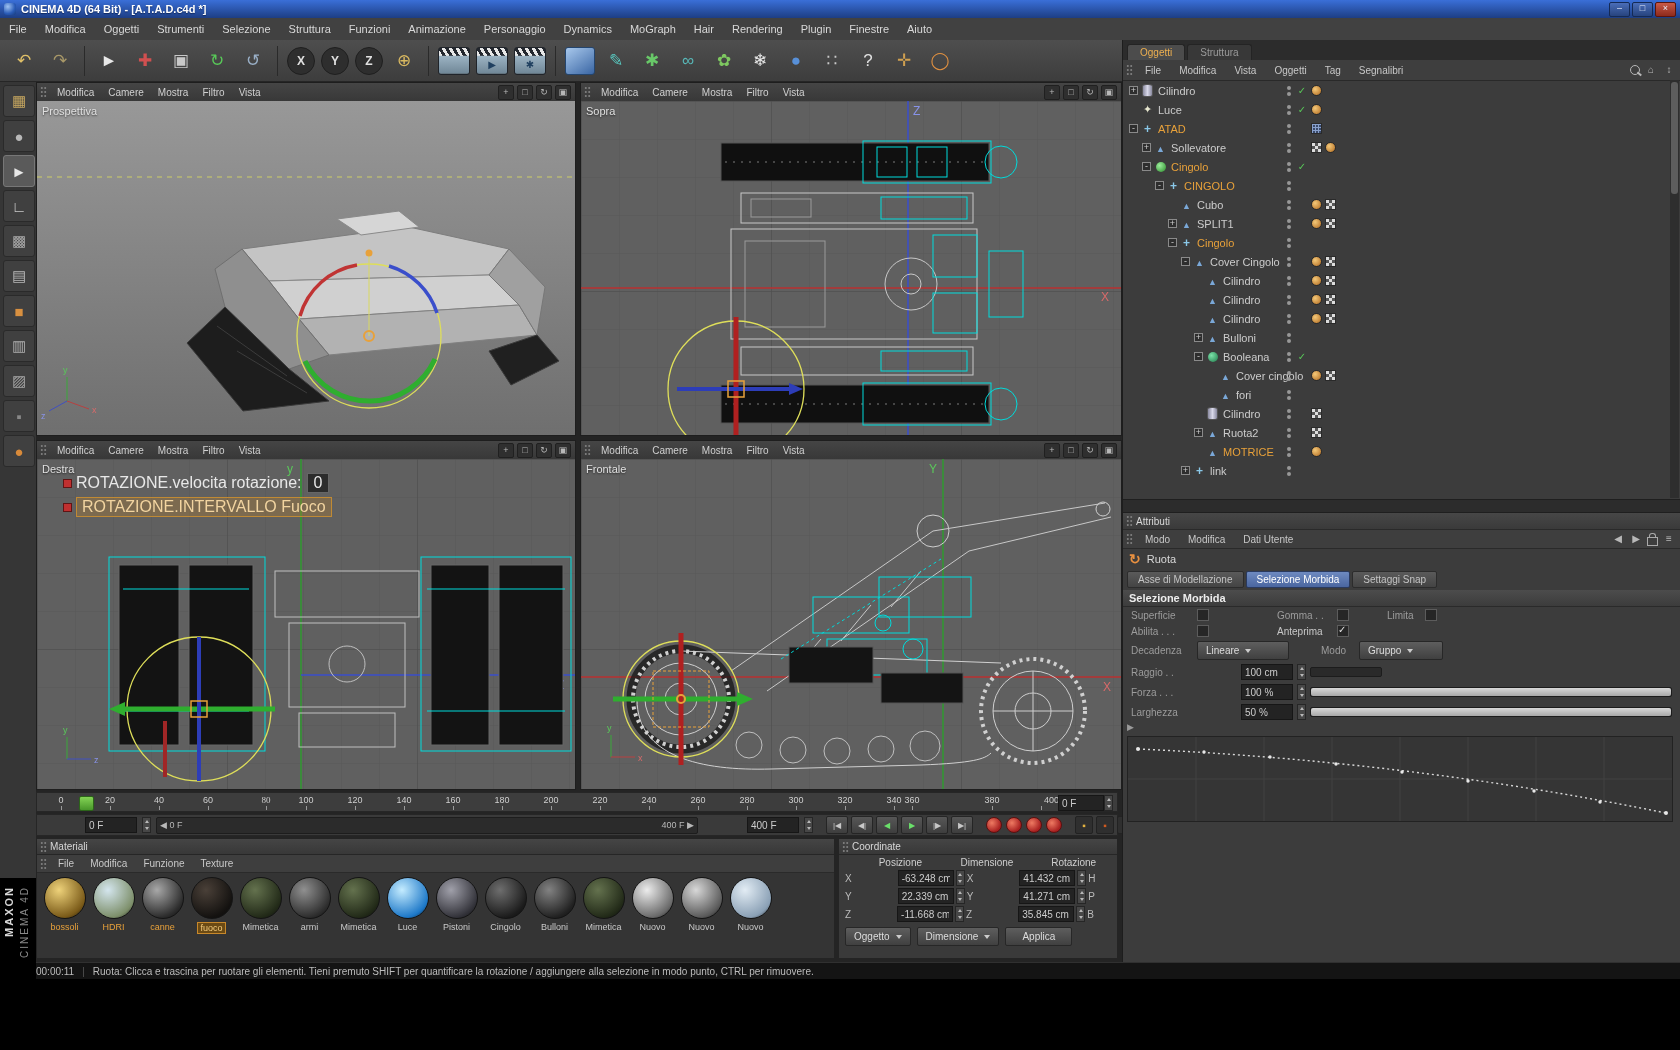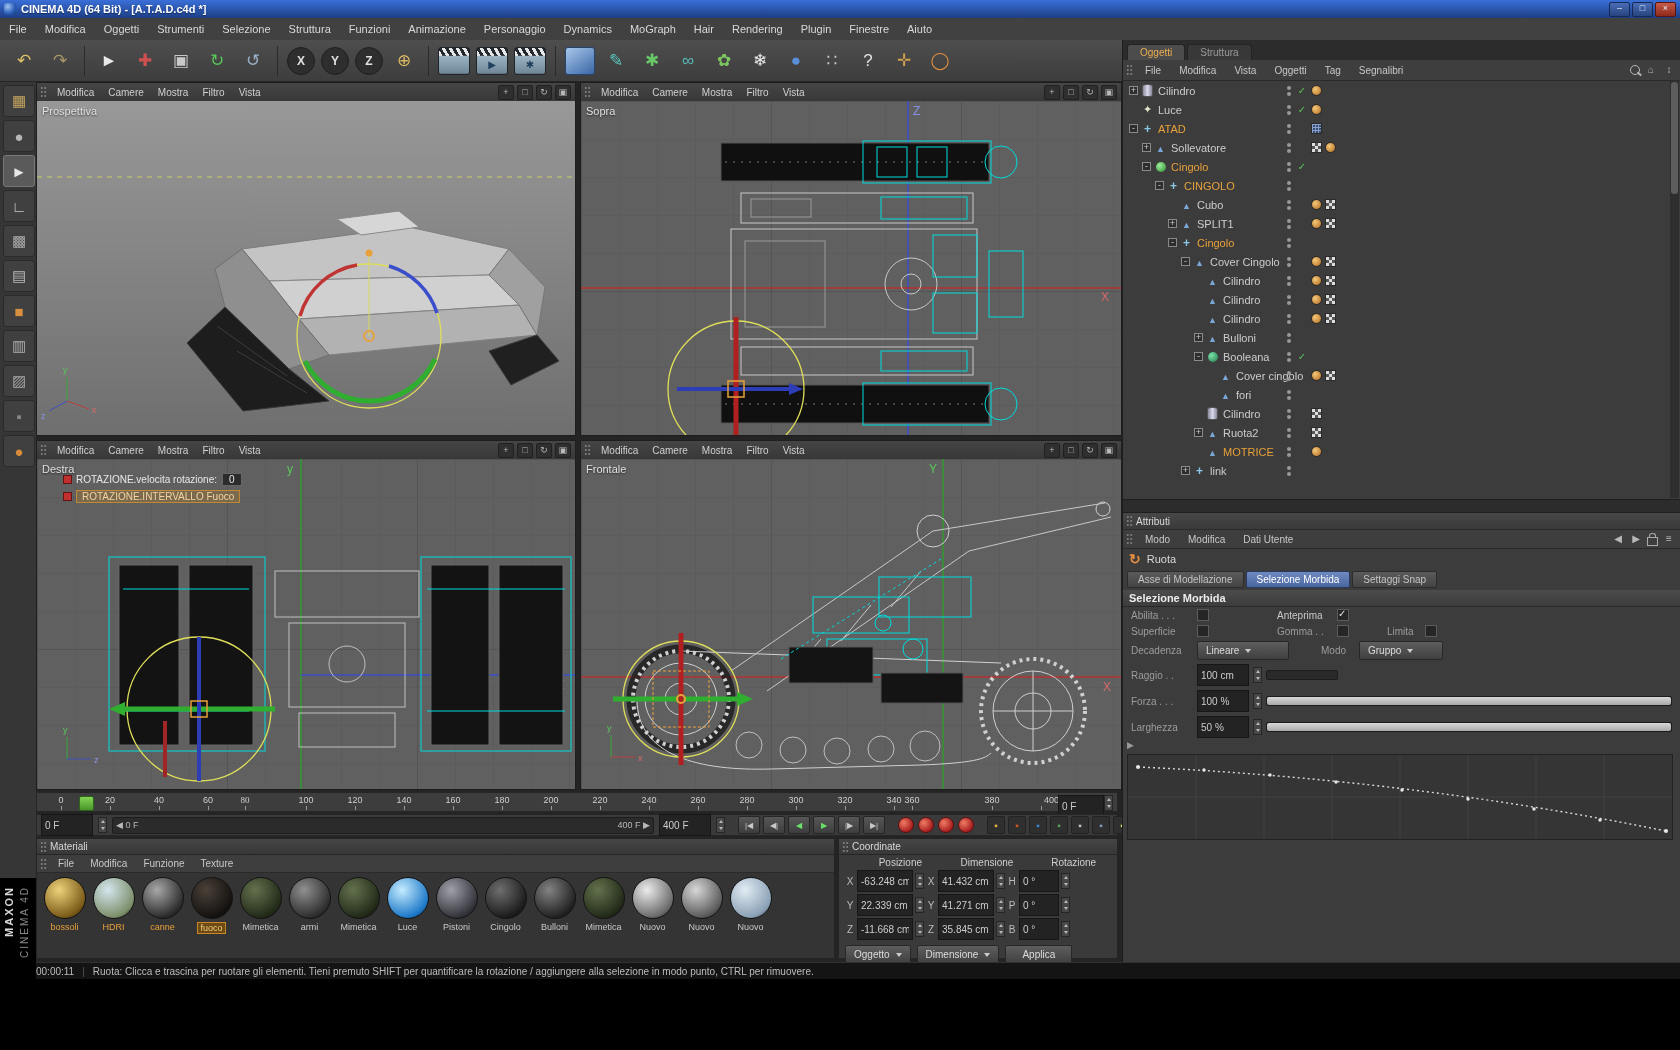--- a/index.html
+++ b/index.html
@@ -41,35 +41,35 @@
   .vparea{left:36px;top:82px;width:1086px;height:880px;background:#242424;}
   .vp{position:absolute;background:#4a4a4a;border:1px solid #1e1e1e;box-sizing:border-box;}
   .vph{height:18px;background:linear-gradient(#454545,#383838);border-bottom:1px solid #262626;display:flex;align-items:center;font-size:10px;color:#d0d0d0;}
   .vph .mi{padding:0 7px;}
   .vpicons{margin-left:auto;display:flex;gap:3px;padding-right:4px;}
   .vpico{width:14px;height:13px;background:#2f2f2f;border:1px solid #202020;color:#b8b8b8;font-size:9px;text-align:center;line-height:12px;border-radius:2px;}
   .vp svg{position:absolute;left:0;top:18px;display:block;}
   .vplabel{position:absolute;left:5px;top:22px;color:#e0e0e0;font-size:11px;text-shadow:0 1px 2px rgba(0,0,0,.6);}
   .grip{width:7px;height:12px;margin:0 3px;background-image:radial-gradient(#7a7a7a 34%,transparent 36%);background-size:3.5px 4px;flex:none;}
 
-  .hud{position:absolute;left:26px;top:32px;font-size:10px;color:#e8e8e8;}
+  .hud{position:absolute;left:26px;top:32px;font-size:16px;color:#e8e8e8;}
   .hudrow{display:flex;align-items:center;margin-bottom:4px;}
   .hudsq{width:7px;height:7px;background:#c03030;border:1px solid #601414;margin-right:4px;flex:none;}
   .hudval{background:#2c2c2c;border:1px solid #666;padding:0 6px;margin-left:5px;color:#e8e8e8;}
   .hudbox{background:rgba(190,130,40,.30);border:1px solid #c08a34;padding:0 5px;color:#f2d4a0;}
 
   
   .rulerbar{left:36px;top:792px;width:1082px;height:20px;background:#3d3d3d;border:1px solid #262626;box-sizing:border-box;}
   .marker{position:absolute;left:42px;top:3px;width:13px;height:13px;background:linear-gradient(#84d455,#48962a);border:1px solid #2c641a;border-radius:2px;}
   .ruler{position:absolute;left:0;top:0;width:1010px;height:18px;}
   .tick{position:absolute;top:2px;width:36px;margin-left:-18px;text-align:center;color:#cfcfcf;font-size:9px;}
   .tick em{display:block;width:1px;height:4px;background:#9a9a9a;margin:1px auto 0;font-style:normal;}
   .framespin{position:absolute;right:4px;top:2px;display:flex;}
   .transport{left:36px;top:814px;width:1082px;height:22px;background:#3a3a3a;border:1px solid #262626;box-sizing:border-box;display:flex;align-items:center;gap:5px;padding:0 4px;}
-  .fld{background:#232323;border:1px solid #161616;color:#ccc;font-family:"Liberation Sans",sans-serif;font-size:10px;height:22px;padding:0 3px;box-sizing:border-box;}
+  .fld{background:#232323;border:1px solid #161616;color:#ccc;font-family:"Liberation Sans",sans-serif;font-size:10px;height:16px;padding:0 3px;box-sizing:border-box;margin-left:44px;}
   .spin{width:9px;height:16px;background:#474747;border:1px solid #262626;display:flex;flex-direction:column;flex:none;box-sizing:border-box;}
   .spin i{flex:1;position:relative;}
   .spin i::after{content:"";position:absolute;left:1.5px;top:50%;margin-top:-1.5px;border-left:2.5px solid transparent;border-right:2.5px solid transparent;}
   .spin i.u::after{border-bottom:3px solid #b8b8b8;}
   .spin i.d::after{border-top:3px solid #b8b8b8;}
   .tslider{position:relative;height:15px;background:#2b2b2b;border:1px solid #1d1d1d;width:540px;border-radius:2px;flex:none;color:#b8b8b8;font-size:9px;}
   .tslider .lft{position:absolute;left:3px;top:2px;}
   .tslider .rgt{position:absolute;right:3px;top:2px;}
   .pbtn{width:20px;height:16px;background:linear-gradient(#575757,#3e3e3e);border:1px solid #252525;color:#c8c8c8;font-size:8px;display:flex;align-items:center;justify-content:center;border-radius:2px;flex:none;}
   .pbtn.grn{color:#6ae06a;}
@@ -594,21 +594,21 @@
     </div>
   </div>
 
   <div class="rulerbar abs">
     <span class="marker"></span>
     <span class="ruler" id="ruler-ticks">
         <span class="tick" style="left: 24px;"><span>0</span><em></em></span>
         <span class="tick" style="left: 73px;"><span>20</span><em></em></span>
         <span class="tick" style="left: 122px;"><span>40</span><em></em></span>
         <span class="tick" style="left: 171px;"><span>60</span><em></em></span>
-        <span class="tick" style="left: 208px; font-family: Liberation Serif, serif;"><span>80</span><em></em></span>
+        <span class="tick" style="left: 229px; font-family: Liberation Serif, serif;"><span>80</span><em></em></span>
         <span class="tick" style="left: 269px;"><span>100</span><em></em></span>
         <span class="tick" style="left: 318px;"><span>120</span><em></em></span>
         <span class="tick" style="left: 367px;"><span>140</span><em></em></span>
         <span class="tick" style="left: 416px;"><span>160</span><em></em></span>
         <span class="tick" style="left: 465px;"><span>180</span><em></em></span>
         <span class="tick" style="left: 514px;"><span>200</span><em></em></span>
         <span class="tick" style="left: 563px;"><span>220</span><em></em></span>
         <span class="tick" style="left: 612px;"><span>240</span><em></em></span>
         <span class="tick" style="left: 661px;"><span>260</span><em></em></span>
         <span class="tick" style="left: 710px;"><span>280</span><em></em></span>
@@ -1167,35 +1167,35 @@
       <span>Ruota</span>
     </div>
     <div class="atabs">
       <span class="atab">Asse di Modellazione</span>
       <span class="atab active">Selezione Morbida</span>
       <span class="atab">Settaggi Snap</span>
     </div>
     <div class="sechdr">Selezione Morbida</div>
 
     <div class="arow">
-      <span class="alabel">Abilita . . .</span>
-      <span class="cb"></span>
-      <span style="width:60px"></span>
-      <span class="alabel" style="width:56px;color:#c8c8c8">Anteprima</span>
-      <span class="cb on"></span>
-    </div>
-    <div class="arow">
       <span class="alabel">Superficie</span>
       <span class="cb"></span>
       <span style="width:60px"></span>
       <span class="alabel" style="width:56px">Gomma . .</span>
       <span class="cb"></span>
       <span style="width:30px"></span>
       <span class="alabel" style="width:34px">Limita</span>
       <span class="cb"></span>
+    </div>
+    <div class="arow">
+      <span class="alabel">Abilita . . .</span>
+      <span class="cb"></span>
+      <span style="width:60px"></span>
+      <span class="alabel" style="width:56px;color:#c8c8c8">Anteprima</span>
+      <span class="cb on"></span>
     </div>
     <div class="arow">
       <span class="alabel">Decadenza</span>
       <span class="btn dd" style="width:74px">Lineare</span>
       <span style="width:24px"></span>
       <span class="alabel" style="width:34px">Modo</span>
       <span class="btn dd" style="width:66px">Gruppo</span>
     </div>
     <div class="arow">
       <span class="alabel">Raggio . .</span>

